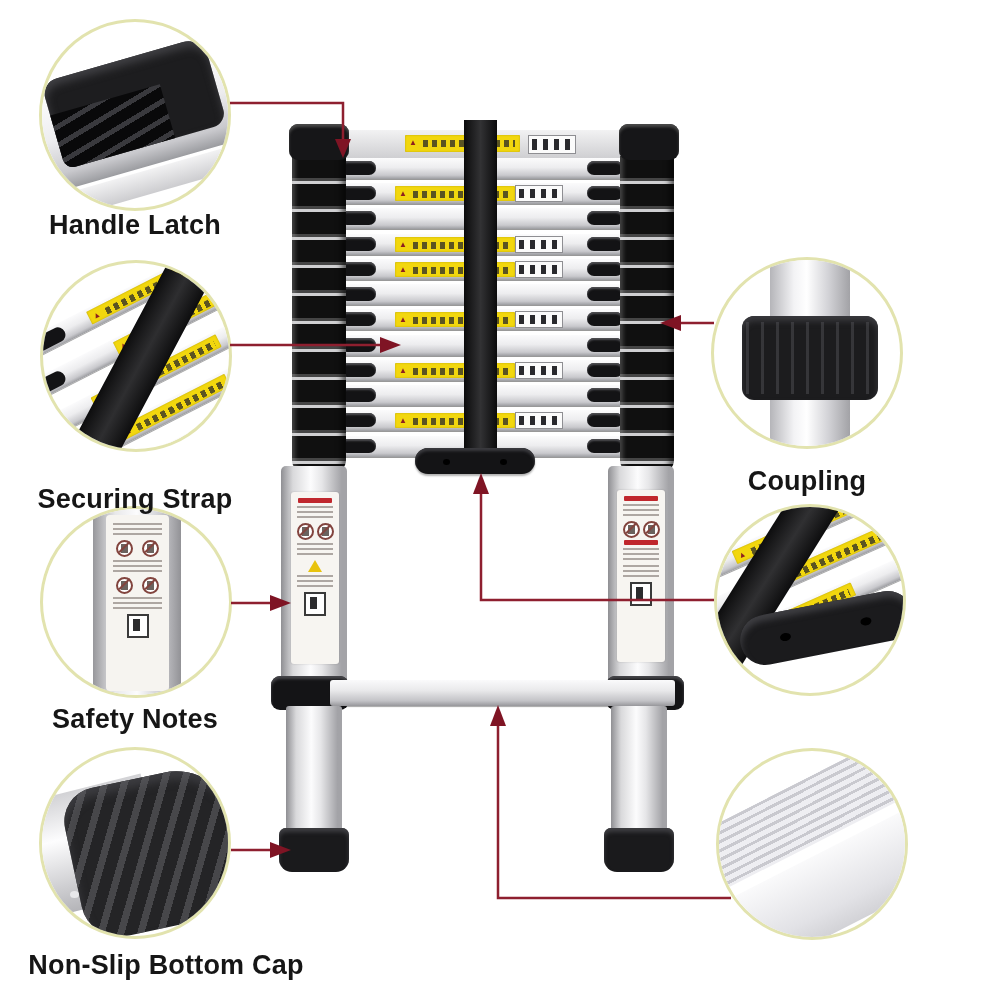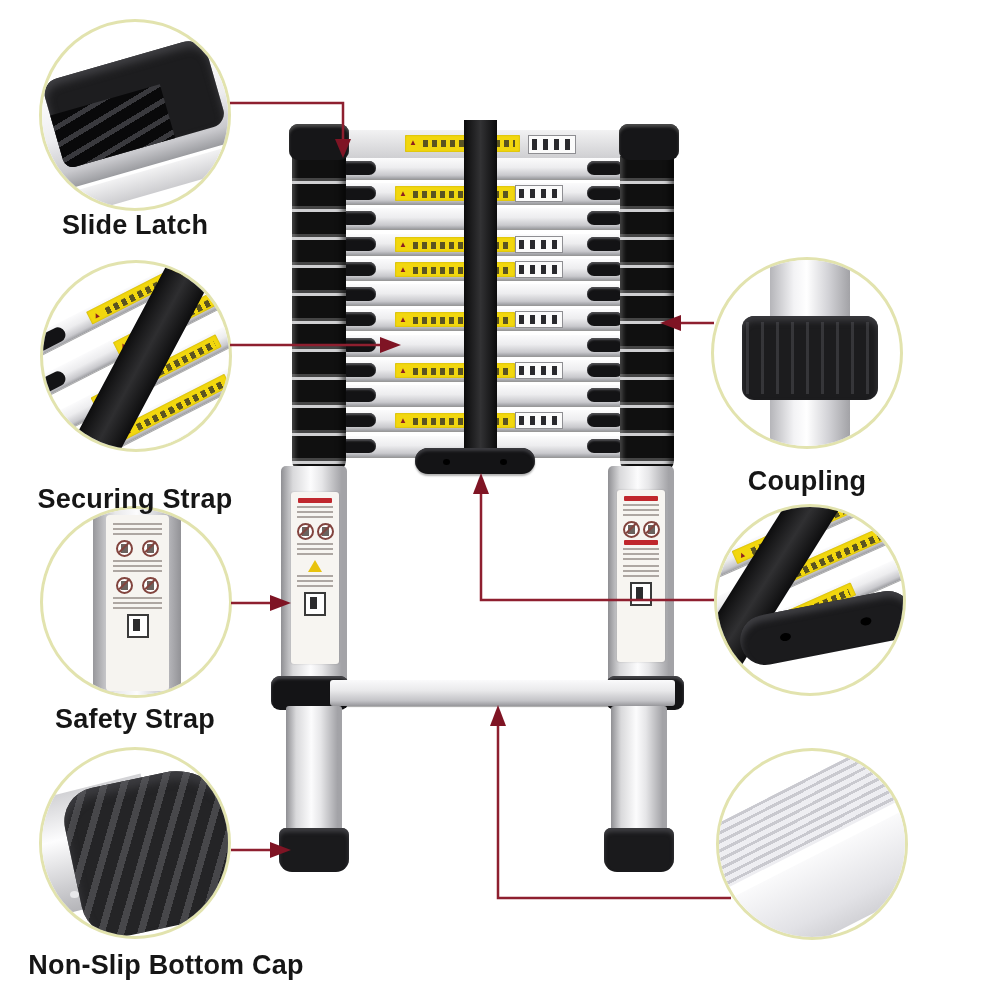--- a/index.html
+++ b/index.html
@@ -322,23 +322,23 @@
       </div>
     <div class="tilt gh-strap"></div>
     <div class="tilt gh-handle"></div>
   </div>
 
   <div class="circle" style="left:716px;top:748px">
     <div class="tilt sr-band1"></div>
     <div class="tilt sr-band2"></div>
   </div>
 
-  <div class="callout-label" style="left:20px;top:210px;width:230px">Slide Latch</div>
+  <div class="callout-label" style="left:20px;top:210px;width:230px">Handle Latch</div>
   <div class="callout-label" style="left:20px;top:484px;width:230px">Securing Strap</div>
-  <div class="callout-label" style="left:20px;top:704px;width:230px">Safety Strap</div>
+  <div class="callout-label" style="left:20px;top:704px;width:230px">Safety Notes</div>
   <div class="callout-label" style="left:0px;top:950px;width:332px">Non-Slip Bottom Cap</div>
   <div class="callout-label" style="left:692px;top:466px;width:230px">Coupling</div>
 
   <svg width="1000" height="1000" style="position:absolute;left:0;top:0;pointer-events:none">
     <g stroke="#8e1f2f" stroke-width="2.5" fill="none">
       <polyline points="230,103 343,103 343,142"></polyline>
       <line x1="230" y1="345" x2="382" y2="345"></line>
       <line x1="231" y1="603" x2="272" y2="603"></line>
       <line x1="231" y1="850" x2="272" y2="850"></line>
       <line x1="714" y1="323" x2="679" y2="323"></line>

